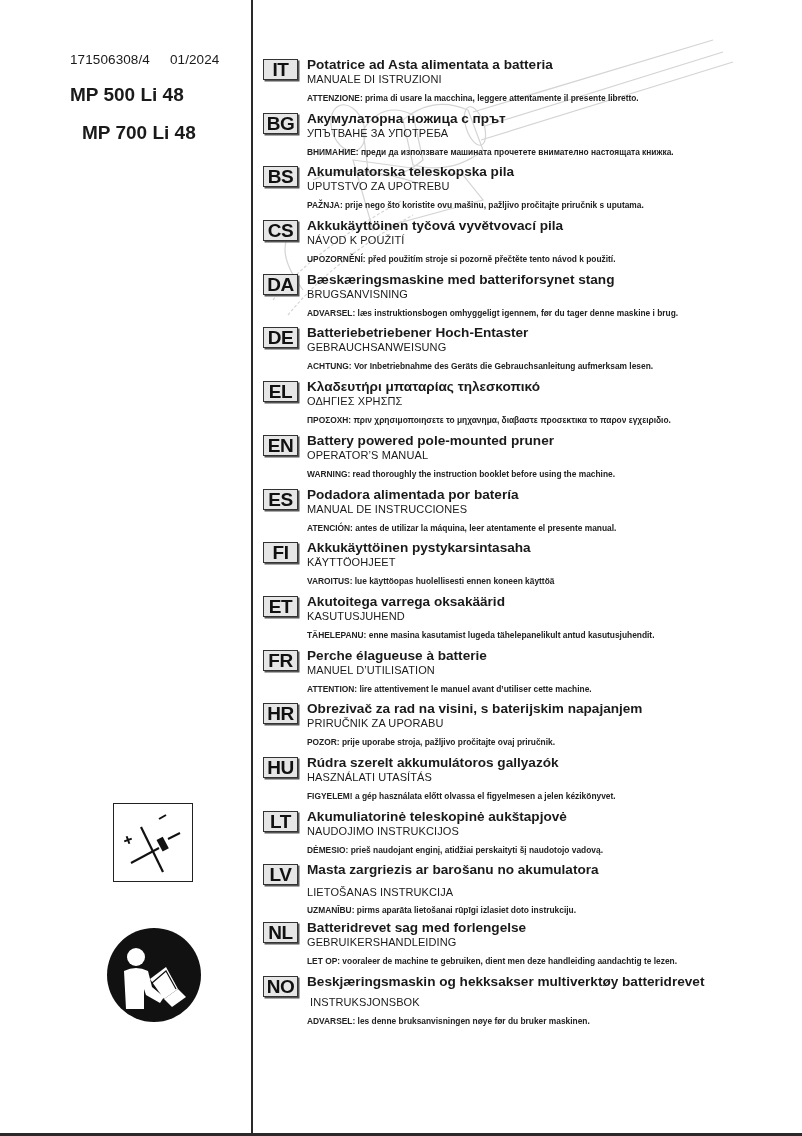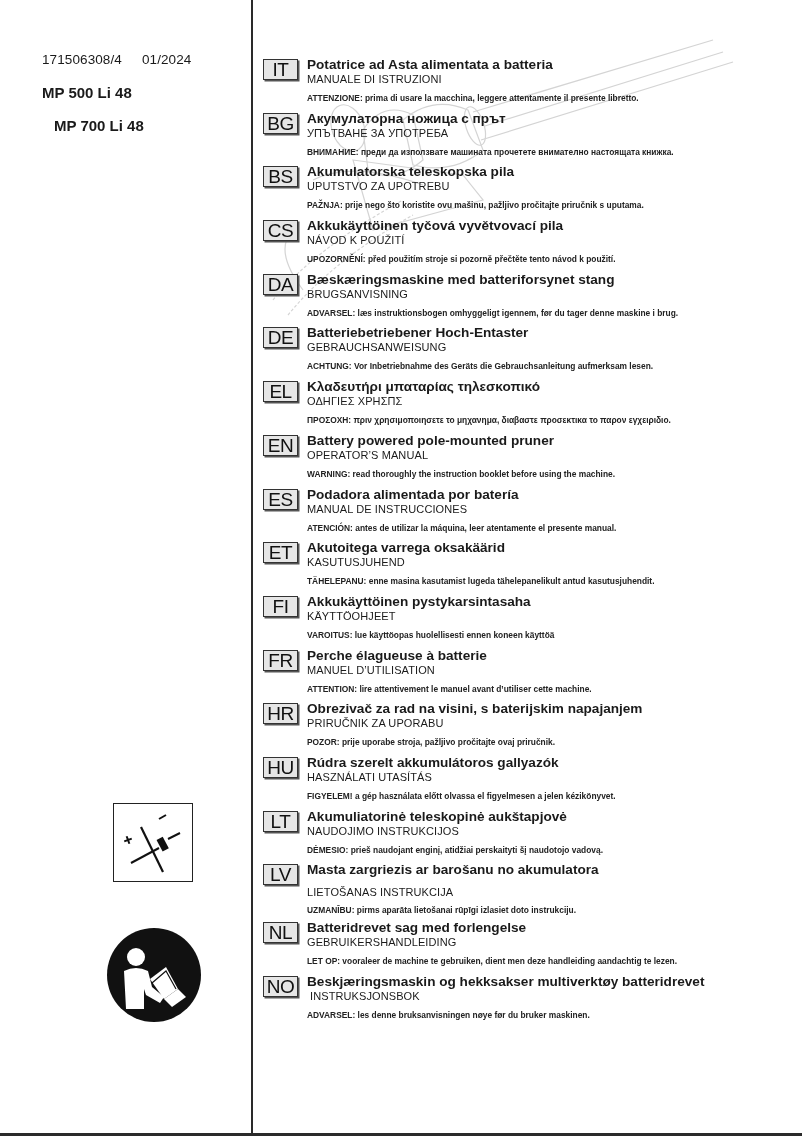--- a/index.html
+++ b/index.html
@@ -6,54 +6,54 @@
   body {
     width: 802px; height: 1136px; position: relative; overflow: hidden;
     font-family: "Liberation Sans", sans-serif; color: #1a1a1a;
   }
   .divider-v {
     position: absolute; left: 251px; top: 0; width: 2px; height: 1134px; background: #2a2a2a;
   }
   .divider-h {
     position: absolute; left: 0; top: 1133px; width: 802px; height: 3px; background: #2a2a2a;
   }
-  .left-col { position: absolute; left: 42px; top: 52px; width: 190px; }
+  .left-col { position: absolute; left: 70px; top: 52px; width: 190px; }
   .docref { font-size: 13.5px; letter-spacing: 0.1px; white-space: pre; }
   .docref span + span { margin-left: 20px; }
-  .model { font-size: 15px; font-weight: bold; margin-top: 17px; }
+  .model { font-size: 19px; font-weight: bold; margin-top: 17px; }
   .model.second { margin-top: 16px; padding-left: 12px; }
 
   .illustration { position: absolute; left: 253px; top: 0; width: 549px; height: 420px; pointer-events: none; }
 
   .icon-battery {
     position: absolute; left: 113px; top: 803px; width: 80px; height: 79px;
     border: 1.5px solid #222; box-sizing: border-box; background: #fff;
   }
   .icon-manual {
     position: absolute; left: 106px; top: 927px; width: 96px; height: 96px;
   }
 
   .lang-list { position: absolute; left: 263px; top: 57px; width: 535px; }
   .lang {
     position: relative; height: 53.7px;
   }
   .badge {
     position: absolute; left: 0; top: 2px; width: 35px; height: 21px;
     background: #e6e6e6; border: 1px solid #333; box-sizing: border-box;
     box-shadow: 1.5px 1.5px 0 #555;
-    font-weight: normal; font-size: 19px; line-height: 20px; text-align: center; color: #111;
+    font-weight: bold; font-size: 19px; line-height: 20px; text-align: center; color: #111;
     letter-spacing: -0.5px;
   }
   .lang-text { position: absolute; left: 44px; top: 1px; right: 0; }
   .product { font-weight: bold; font-size: 13.6px; line-height: 14px; white-space: nowrap; }
   .manual { font-size: 11px; line-height: 15px; white-space: nowrap; letter-spacing: 0.1px; }
   .warning { font-weight: bold; font-size: 8.4px; line-height: 10px; margin-top: 6px; white-space: nowrap; color: #222; }
   .lang.lv .manual { margin-top: 8px; }
   .lang.lv .warning { margin-top: 5px; }
-  .lang.no .manual { padding-left: 3px; }
+  .lang.no .manual { padding-left: 3px; margin-top: 6px; }
 </style>
 </head>
 <body>
 
 <div class="divider-v"></div>
 <div class="divider-h"></div>
 
 <svg class="illustration" viewBox="0 0 549 420" fill="none" stroke="#d4d4d4" stroke-width="1.2">
   <path d="M 220 112 L 460 40"></path>
   <path d="M 228 140 L 480 62"></path>
@@ -164,36 +164,36 @@
   </div>
   <div class="lang">
     <div class="badge">ES</div>
     <div class="lang-text">
       <div class="product">Podadora alimentada por batería</div>
       <div class="manual">MANUAL DE INSTRUCCIONES</div>
       <div class="warning">ATENCIÓN: antes de utilizar la máquina, leer atentamente el presente manual.</div>
     </div>
   </div>
   <div class="lang">
+    <div class="badge">FI</div>
+    <div class="lang-text">
+      <div class="product">Akkukäyttöinen pystykarsintasaha</div>
+      <div class="manual">KÄYTTÖOHJEET</div>
+      <div class="warning">VAROITUS: lue käyttöopas huolellisesti ennen koneen käyttöä</div>
+    </div>
+  </div>
+  <div class="lang">
     <div class="badge">ET</div>
     <div class="lang-text">
       <div class="product">Akutoitega varrega oksakäärid</div>
       <div class="manual">KASUTUSJUHEND</div>
       <div class="warning">TÄHELEPANU: enne masina kasutamist lugeda tähelepanelikult antud kasutusjuhendit.</div>
     </div>
   </div>
   <div class="lang">
-    <div class="badge">FI</div>
-    <div class="lang-text">
-      <div class="product">Akkukäyttöinen pystykarsintasaha</div>
-      <div class="manual">KÄYTTÖOHJEET</div>
-      <div class="warning">VAROITUS: lue käyttöopas huolellisesti ennen koneen käyttöä</div>
-    </div>
-  </div>
-  <div class="lang">
     <div class="badge">FR</div>
     <div class="lang-text">
       <div class="product">Perche élagueuse à batterie</div>
       <div class="manual">MANUEL D’UTILISATION</div>
       <div class="warning">ATTENTION: lire attentivement le manuel avant d’utiliser cette machine.</div>
     </div>
   </div>
   <div class="lang">
     <div class="badge">HR</div>
     <div class="lang-text">

